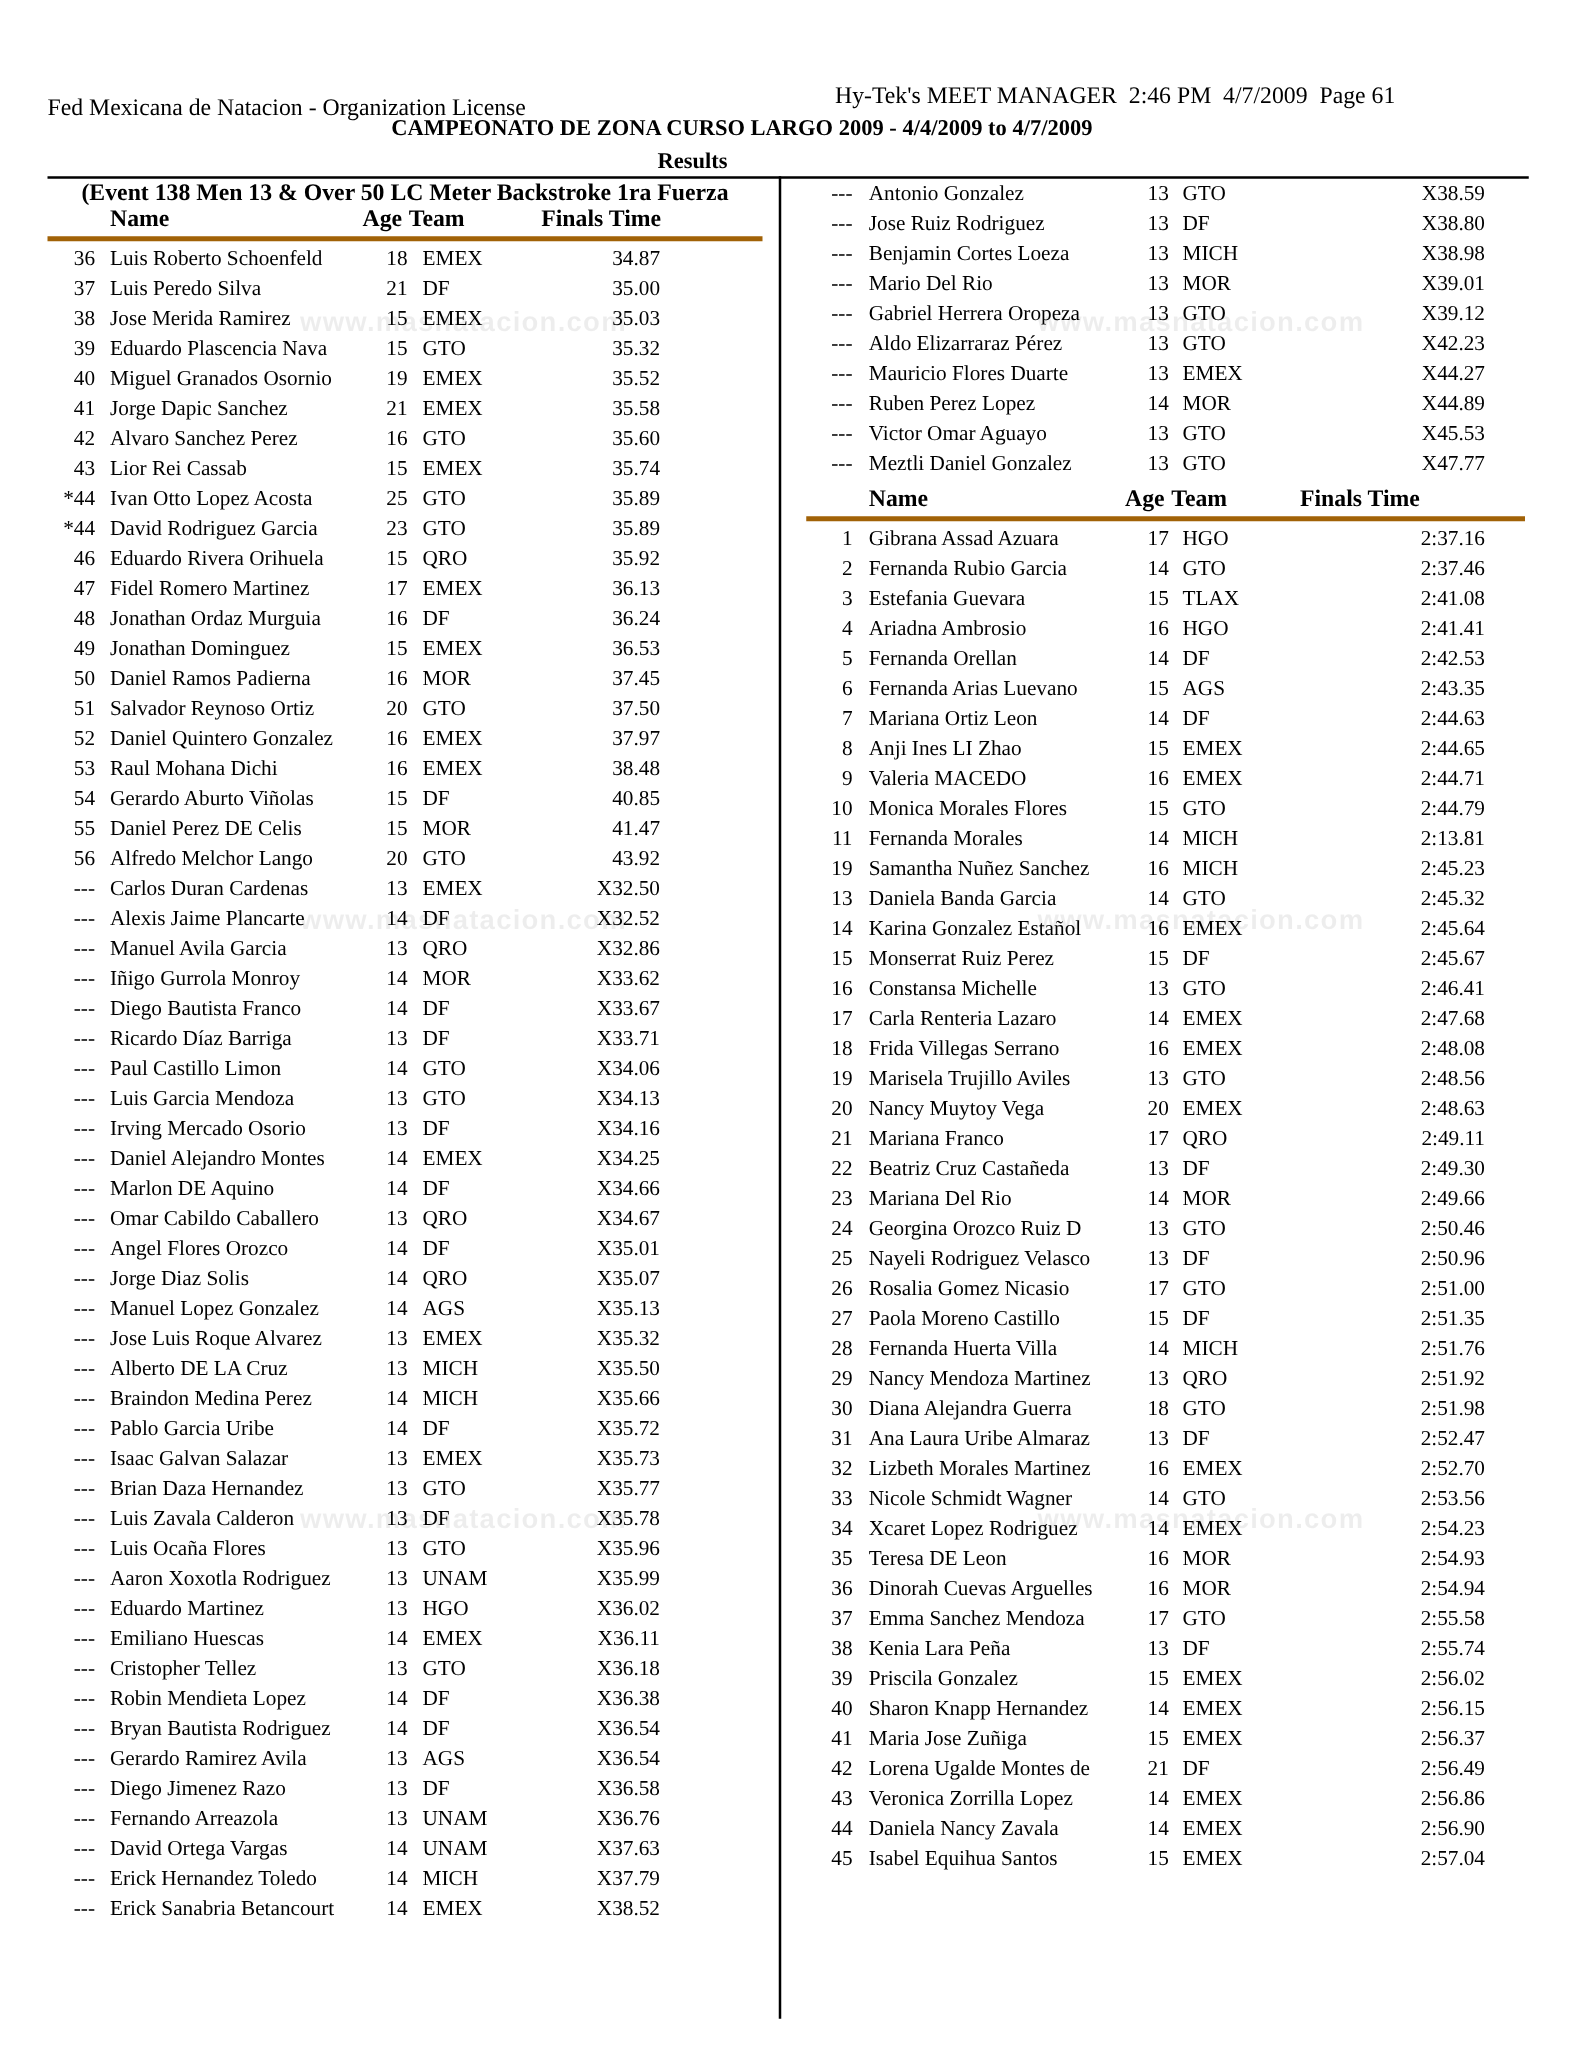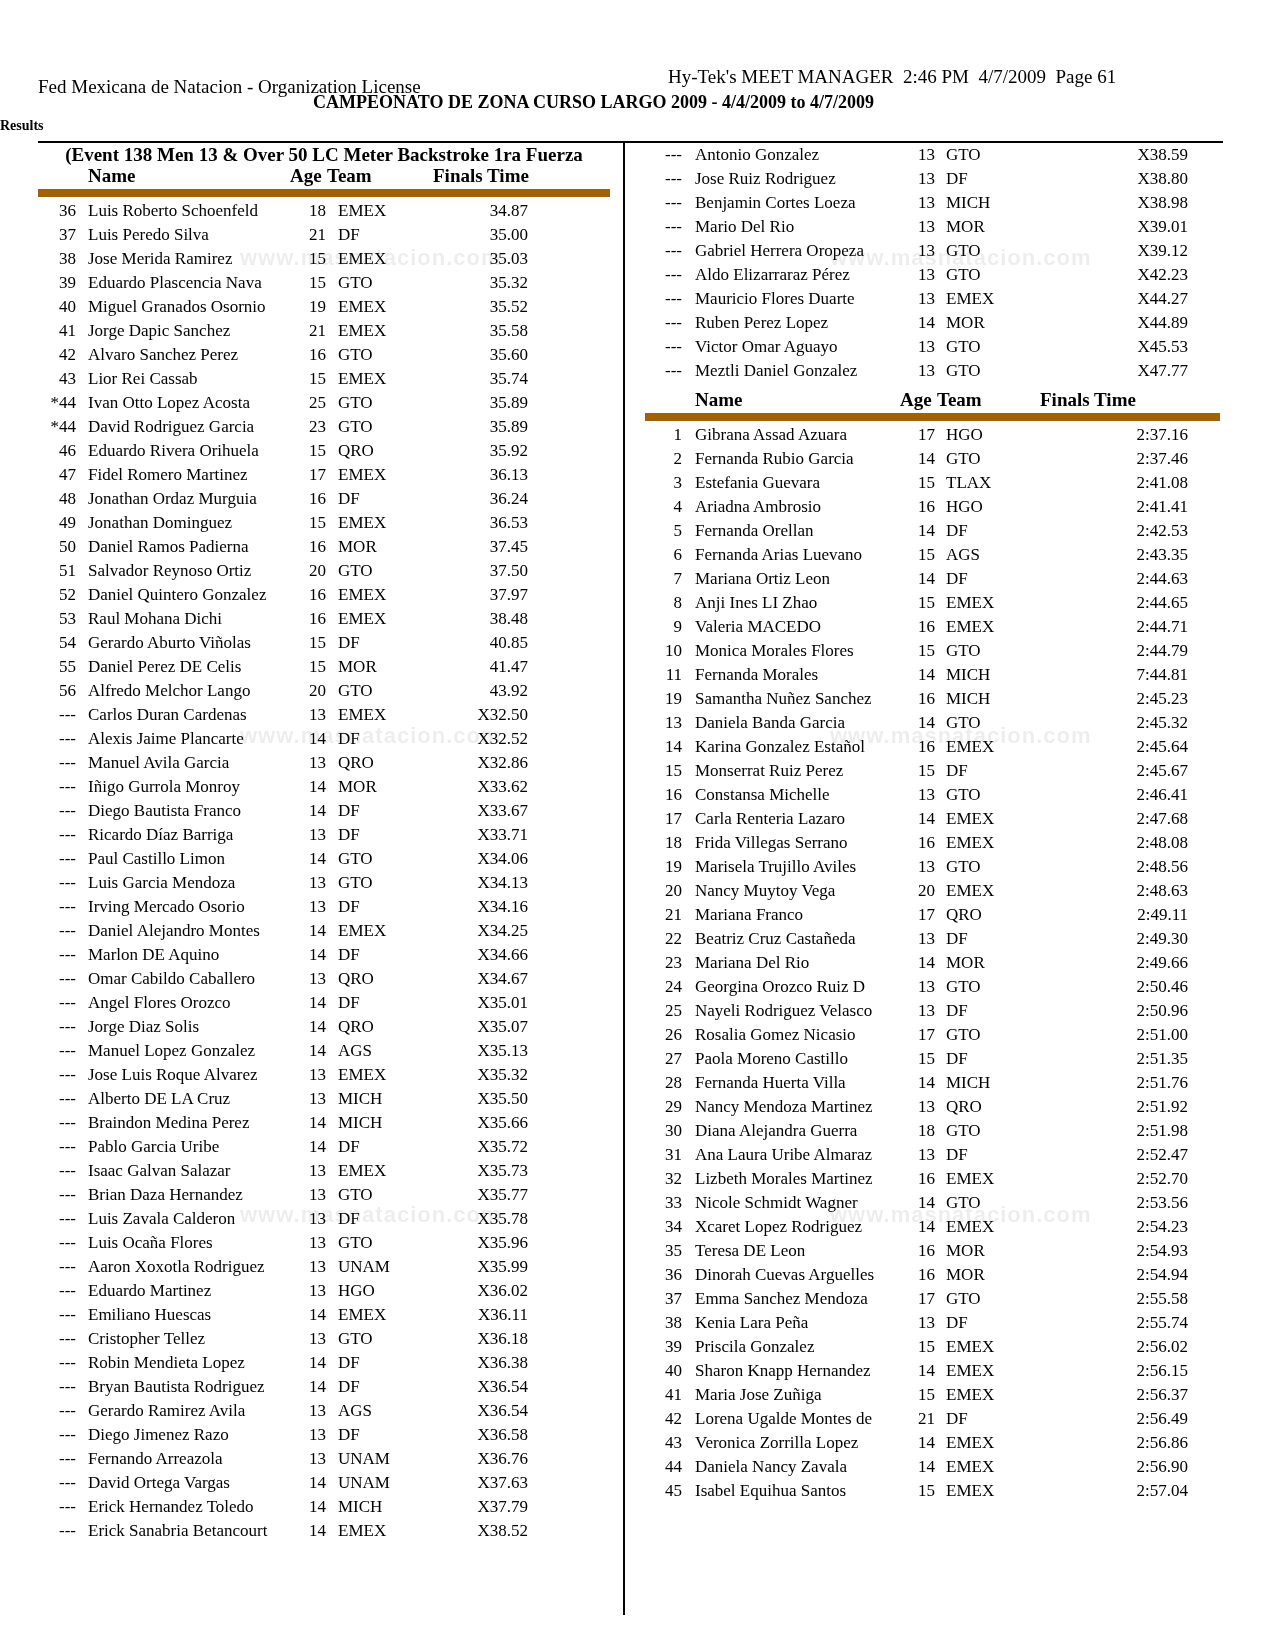--- a/index.html
+++ b/index.html
@@ -3,30 +3,30 @@
 <meta charset="utf-8">
 <style>
   html, body { margin: 0; padding: 0; background: #ffffff; }
   body {
     width: 1275px; height: 1650px; position: relative; overflow: hidden;
     font-family: "Liberation Serif", "DejaVu Serif", serif; color: #000;
   }
   .hdr-left { position: absolute; left: 38px; top: 76px; font-size: 19px; }
   .hdr-right { position: absolute; left: 668px; top: 66px; font-size: 19px; white-space: pre; }
   .title { position: absolute; left: 0; width: 1187px; top: 92px; text-align: center; font-size: 18px; font-weight: bold; }
-  .subtitle { position: absolute; left: 0; width: 1108px; top: 118px; text-align: left; font-size: 14px; font-weight: bold; }
+  .subtitle { position: absolute; left: 0; width: 1108px; top: 118px; text-align: center; font-size: 18px; font-weight: bold; }
   .top-rule { position: absolute; left: 38px; width: 1185px; top: 141px; height: 2px; background: #000; }
   .vrule { position: absolute; left: 623px; top: 141px; width: 2px; height: 1474px; background: #000; }
 
   .col { position: absolute; }
   .col-left { left: 38px; top: 143px; width: 572px; }
   .col-right { left: 645px; top: 143px; width: 575px; }
 
   .event-title { font-weight: bold; font-size: 19px; line-height: 24px; height: 24px; white-space: nowrap; overflow: hidden; text-align: center; }
-  .col-head { position: relative; height: 22px; font-weight: bold; font-size: 19px; border-bottom: 8px solid #a16207; }
+  .col-head { position: relative; height: 22px; font-weight: bold; font-size: 19px; border-bottom: 4px solid #a16207; }
   .col-head span { position: absolute; top: -2px; white-space: nowrap; }
 
   .row { position: relative; height: 24px; font-size: 17px; line-height: 24px; }
   .row span { position: absolute; top: 0; white-space: nowrap; }
 
   
   .col-left .c-place { left: 0; width: 38px; text-align: right; }
   .col-left .c-name { left: 50px; }
   .col-left .c-age { left: 266px; width: 22px; text-align: right; }
   .col-left .c-team { left: 300px; }
@@ -623,21 +623,21 @@
           <span class="c-name">Monica Morales Flores</span>
           <span class="c-age">15</span>
           <span class="c-team">GTO</span>
           <span class="c-time">2:44.79</span>
         </div>
         <div class="row">
           <span class="c-place">11</span>
           <span class="c-name">Fernanda Morales</span>
           <span class="c-age">14</span>
           <span class="c-team">MICH</span>
-          <span class="c-time">7:44.81</span>
+          <span class="c-time">2:13.81</span>
         </div>
         <div class="row">
           <span class="c-place">19</span>
           <span class="c-name">Samantha Nuñez Sanchez</span>
           <span class="c-age">16</span>
           <span class="c-team">MICH</span>
           <span class="c-time">2:45.23</span>
         </div>
         <div class="row">
           <span class="c-place">13</span>

